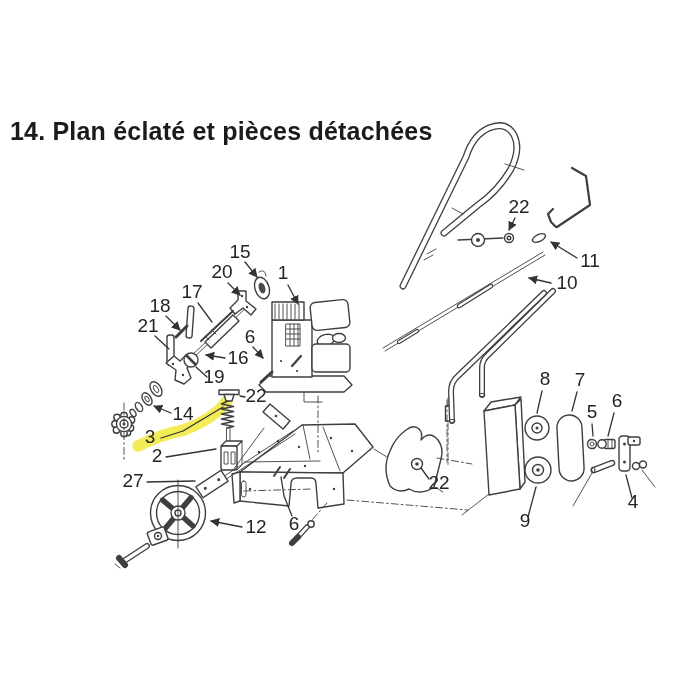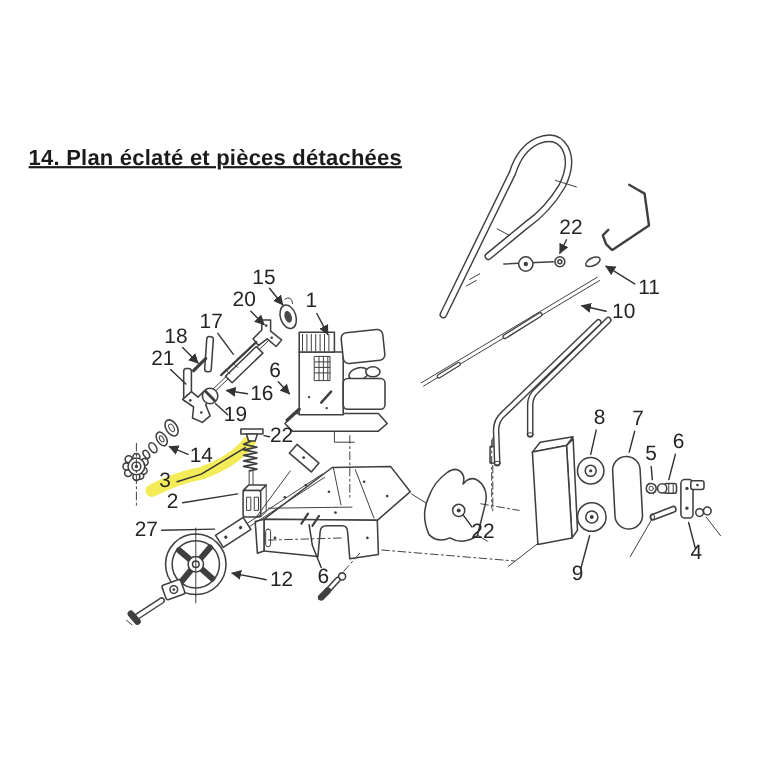--- a/index.html
+++ b/index.html
@@ -1,19 +1,19 @@
 <!DOCTYPE html>
 <html><head>
 <meta charset="utf-8">
 <style>
   html,body{margin:0;padding:0;background:#fff;}
   .page{position:relative;width:700px;height:700px;background:#ffffff;overflow:hidden;
         font-family:"Liberation Sans",sans-serif;}
-  .title{position:absolute;left:10px;top:117px;margin:16px;font-size:20px;font-weight:bold;
-         color:#1b1b1b;letter-spacing:0.2px;font-family:"Liberation Sans",sans-serif;text-decoration:underline;}
+  .title{position:absolute;left:10px;top:117px;margin:0;font-size:25px;font-weight:bold;
+         color:#1b1b1b;letter-spacing:0.2px;font-family:"Liberation Sans",sans-serif;}
   svg{position:absolute;left:0;top:0;}
   .ln{fill:none;stroke:#3f3f3f;stroke-width:1.4;stroke-linecap:round;stroke-linejoin:round;}
   .lnf{fill:#ffffff;stroke:#3f3f3f;stroke-width:1.4;stroke-linejoin:round;}
   .thin{stroke-width:0.9;}
   .thick{stroke-width:2.2;}
   .dot{fill:#3f3f3f;stroke:none;}
   .dash{stroke-dasharray:7 3 1.8 3;}
   .tube{fill:none;stroke:#3f3f3f;stroke-width:7;stroke-linecap:round;stroke-linejoin:round;}
   .tubein{fill:none;stroke:#ffffff;stroke-width:4.4;stroke-linecap:round;stroke-linejoin:round;}
   .tube2{fill:none;stroke:#3f3f3f;stroke-width:6;stroke-linecap:round;stroke-linejoin:round;}

